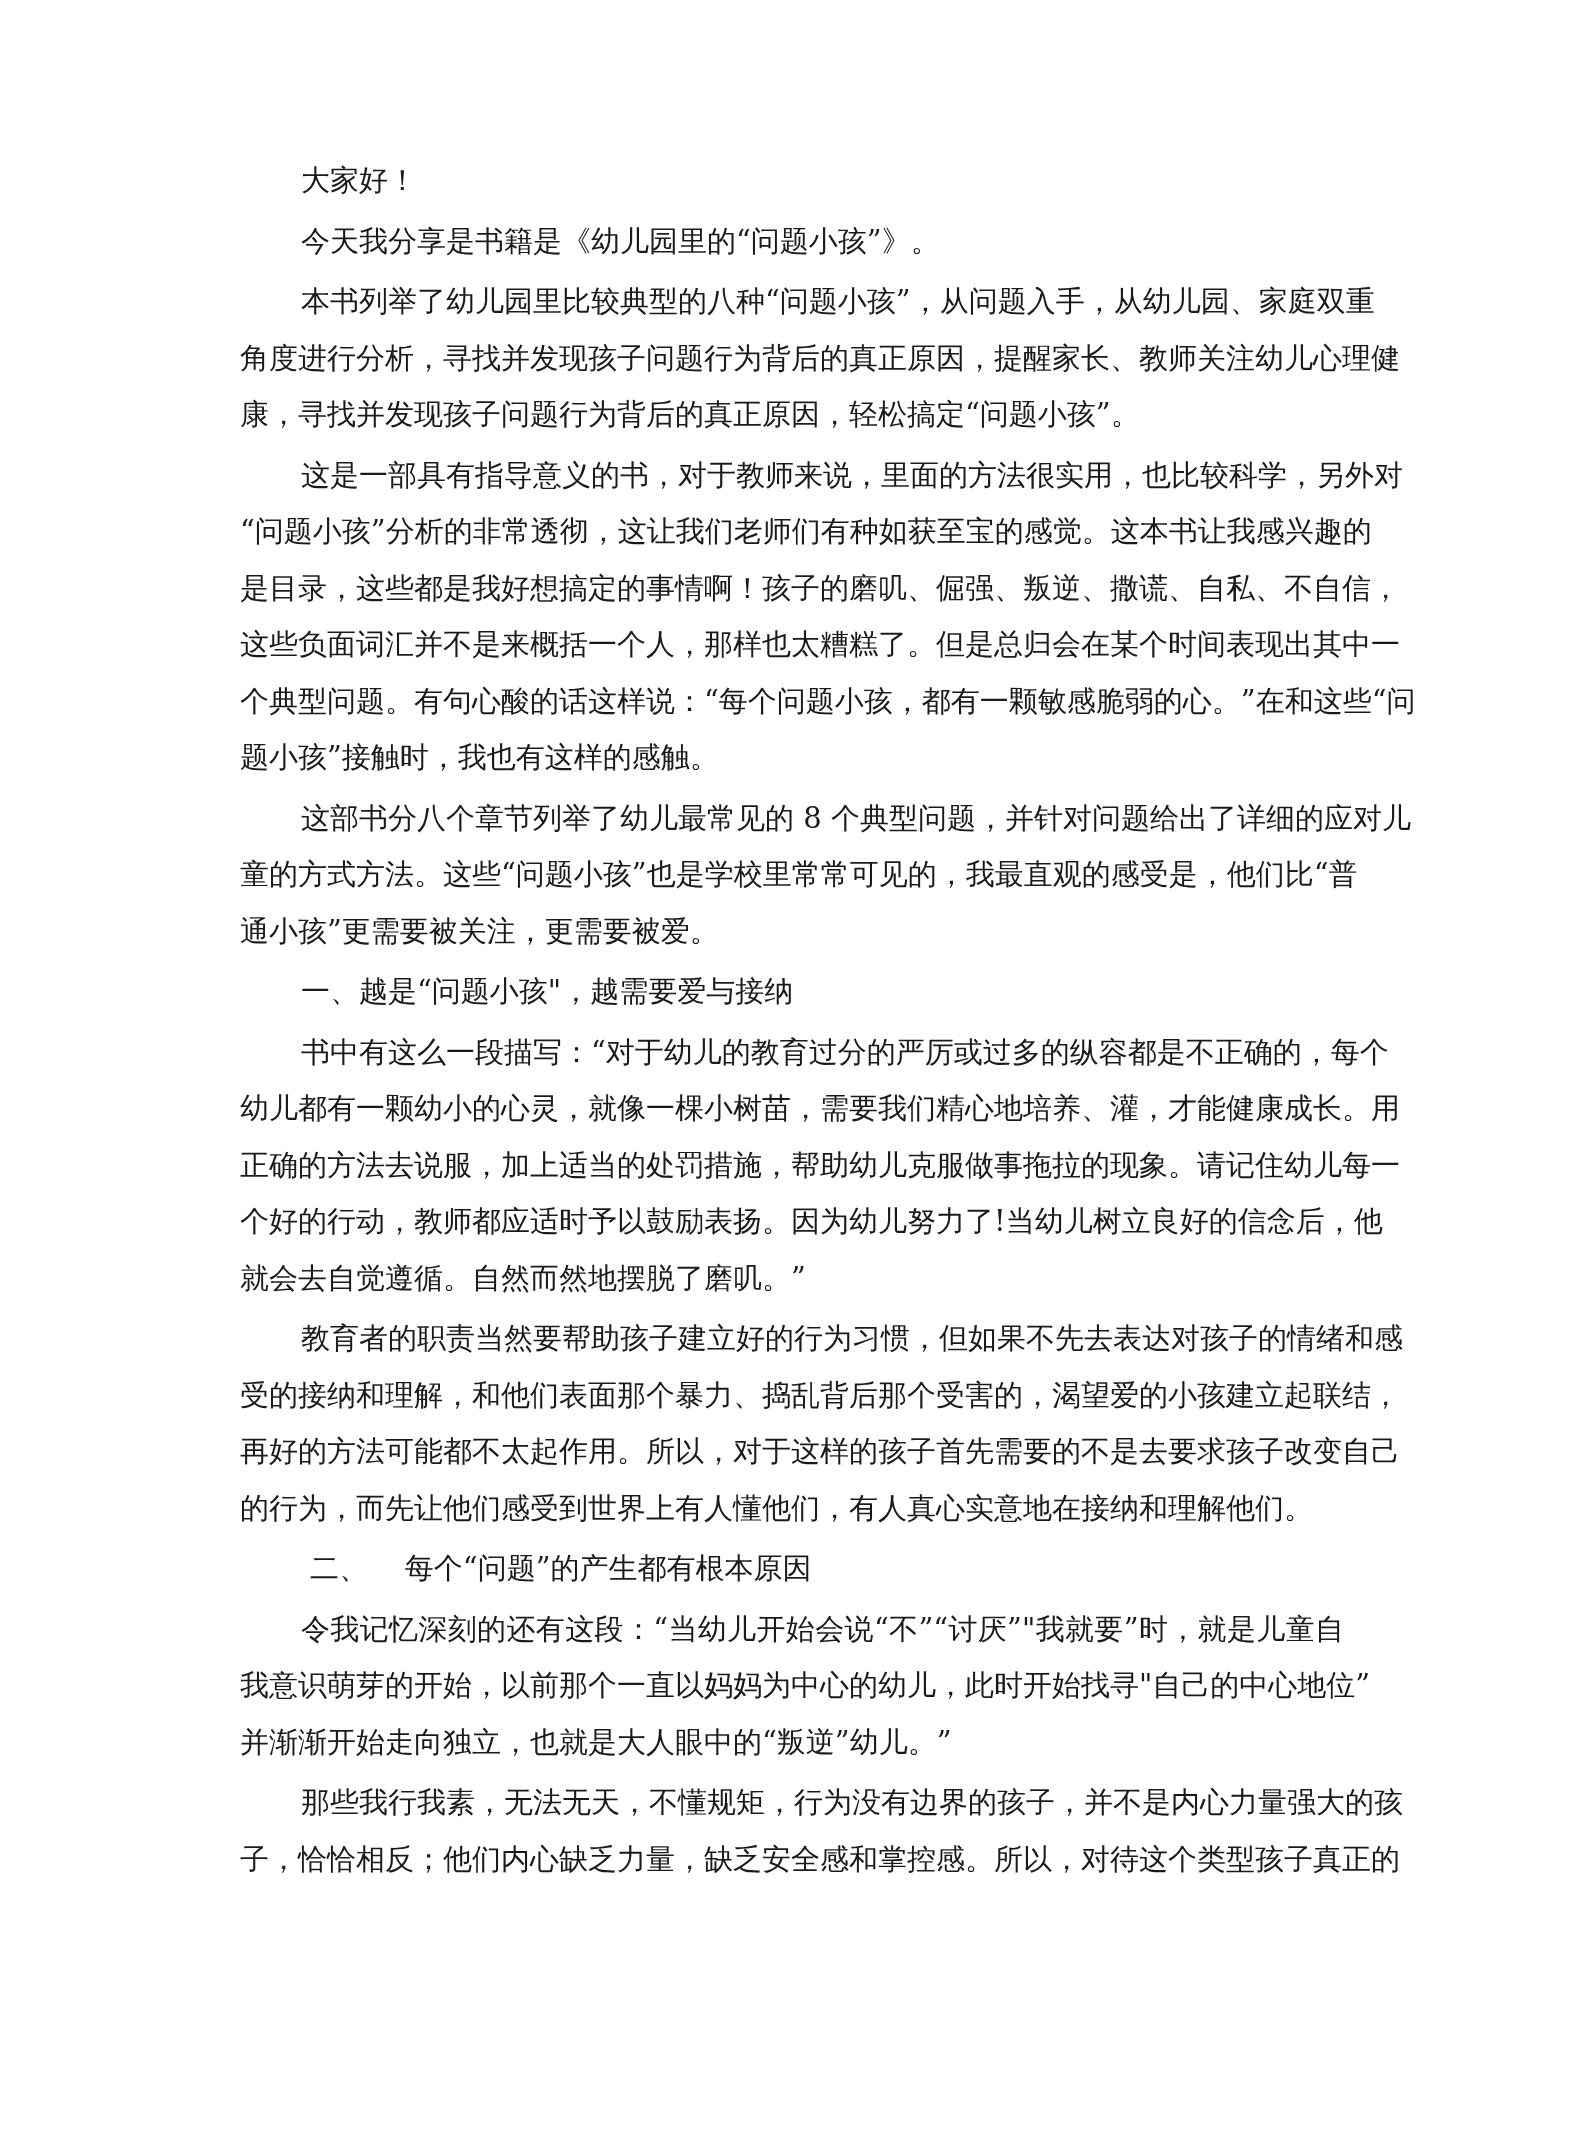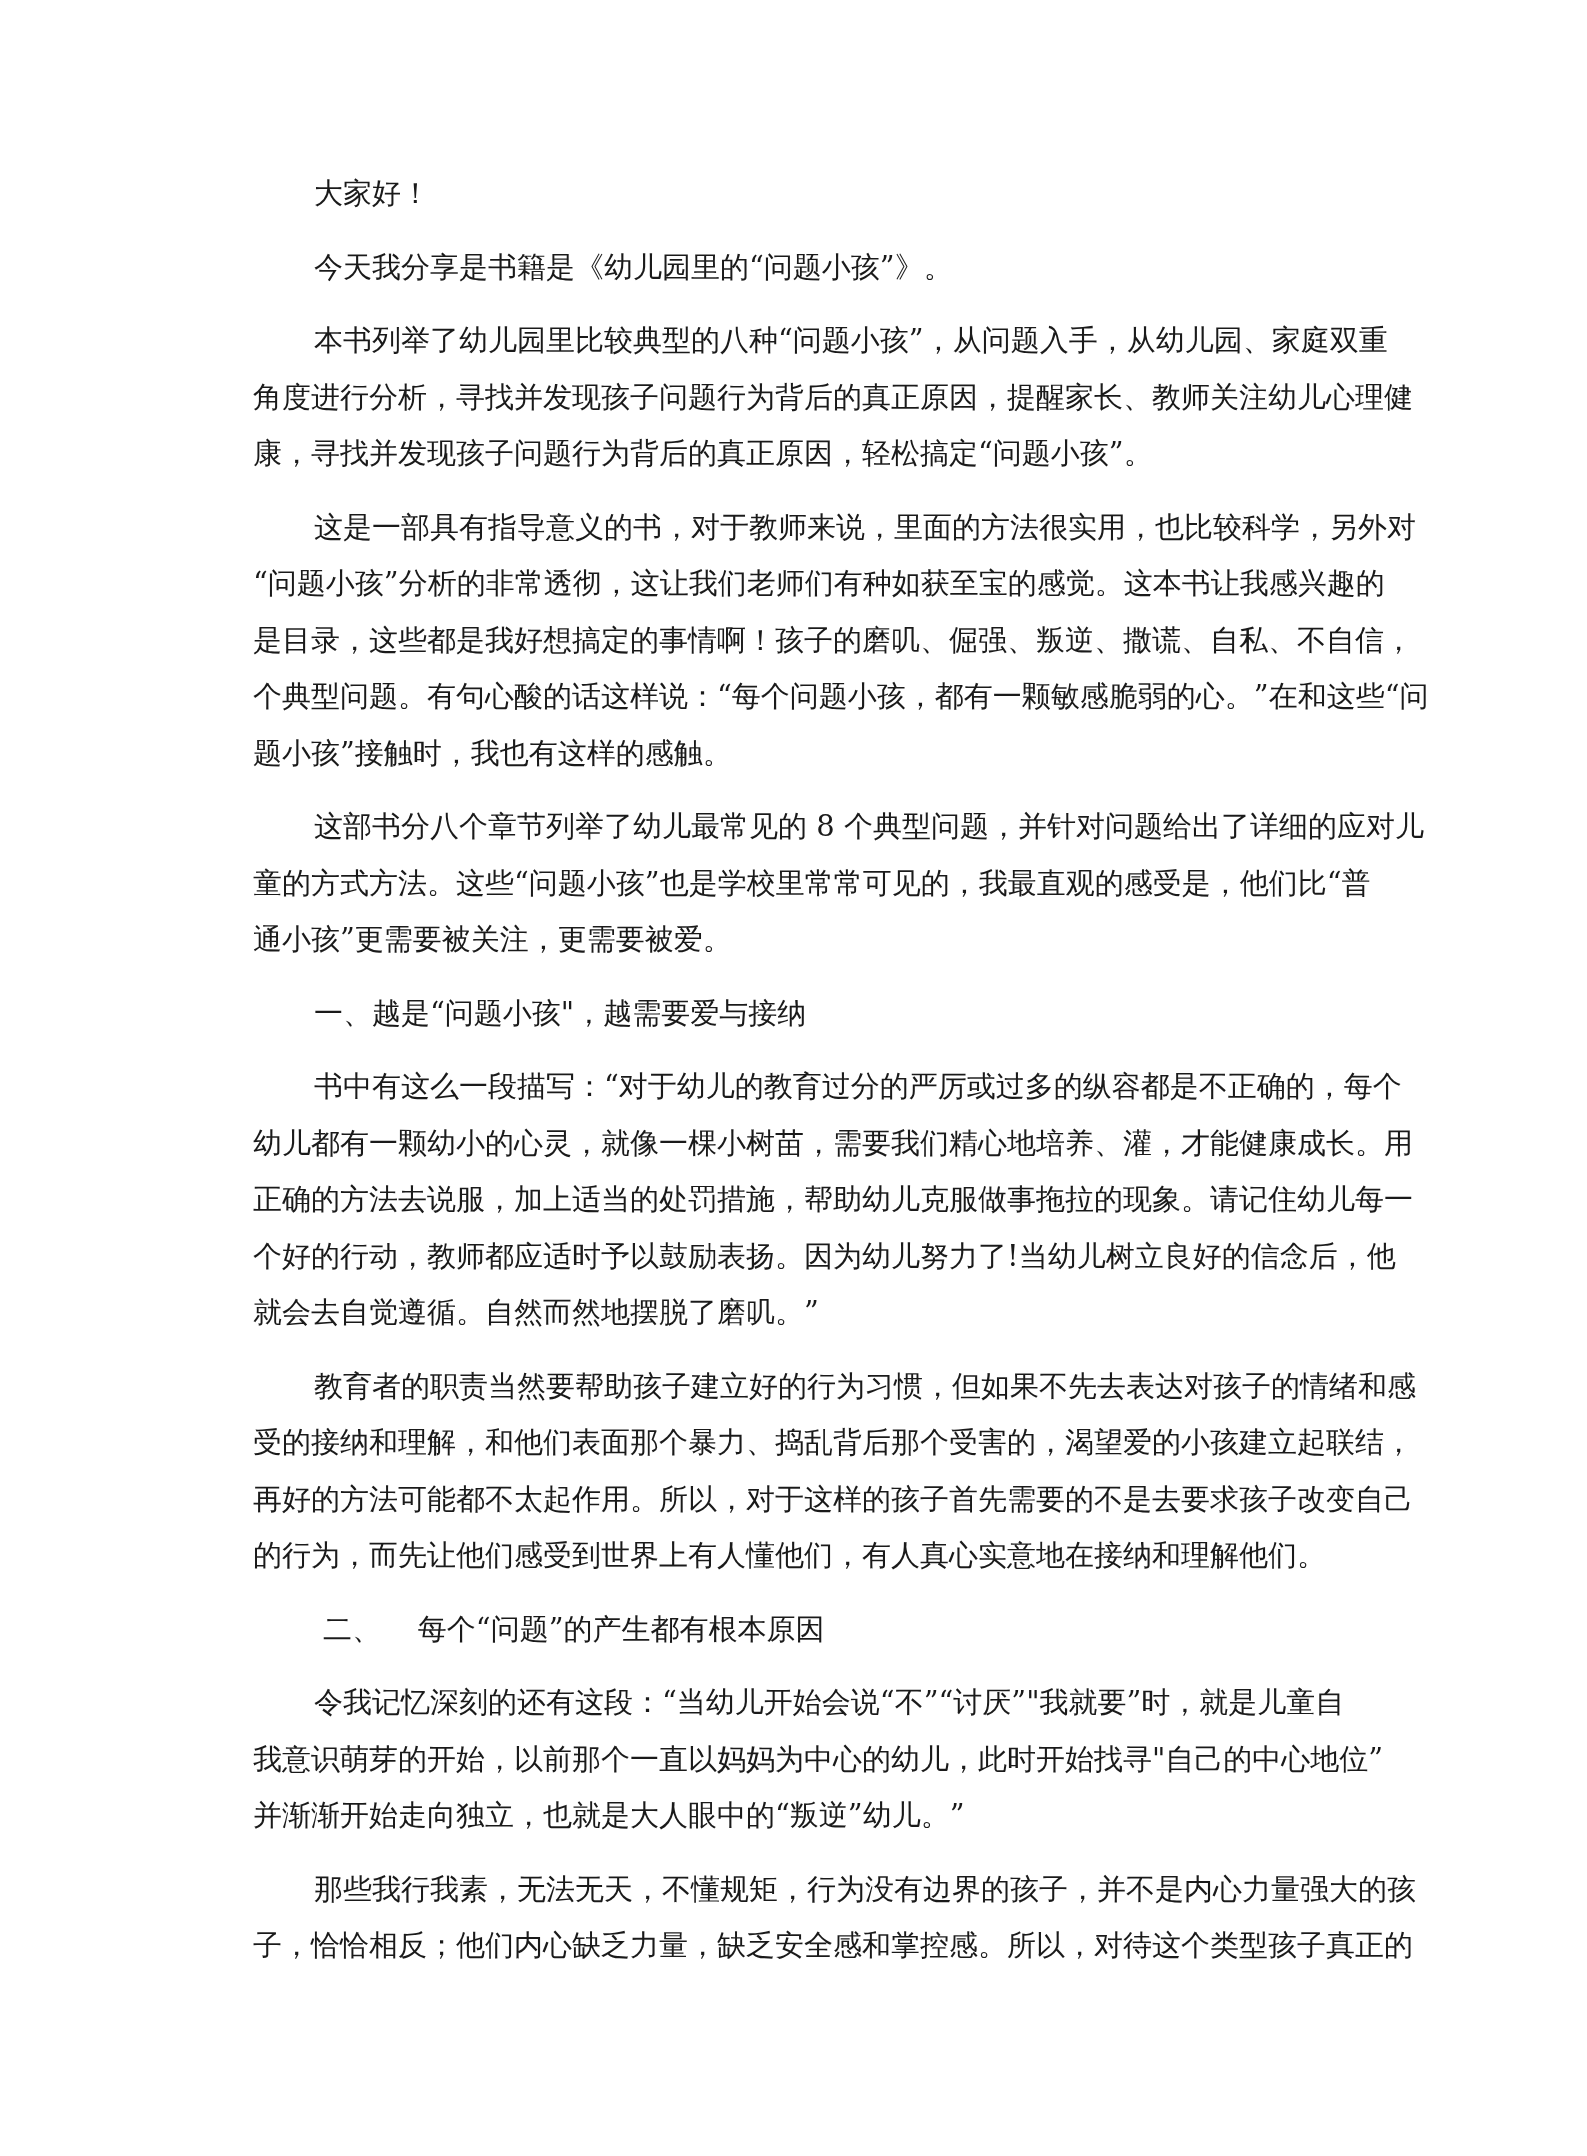--- a/index.html
+++ b/index.html
@@ -7,21 +7,21 @@
   .page {
     position: absolute;
     left: 236px;
     top: 148px;
     width: 1112px;
     font-family: "DejaVu Serif", "Liberation Serif", serif;
     font-size: 29px;
     color: #1a1a1a;
     line-height: 56.5px;
   }
-  .para { margin: 17px; padding: 0; }
+  .para { margin: 4px; padding: 0; }
   .line { display: block; white-space: nowrap; height: 56.5px; overflow: visible; }
   .line.justify { text-align: justify; text-align-last: justify; }
   .line.indent { padding-left: 61px; }
   .heading.h2 .line { padding-left: 70px; }
 </style>
 </head>
 <body>
 
 <div class="page">
 
@@ -36,20 +36,21 @@
   <div class="para">
     <span class="line indent justify">本书列举了幼儿园里比较典型的八种“问题小孩”，从问题入手，从幼儿园、家庭双重</span>
     <span class="line justify">角度进行分析，寻找并发现孩子问题行为背后的真正原因，提醒家长、教师关注幼儿心理健</span>
     <span class="line">康，寻找并发现孩子问题行为背后的真正原因，轻松搞定“问题小孩”。</span>
   </div>
 
   <div class="para">
     <span class="line indent justify">这是一部具有指导意义的书，对于教师来说，里面的方法很实用，也比较科学，另外对</span>
     <span class="line justify">“问题小孩”分析的非常透彻，这让我们老师们有种如获至宝的感觉。这本书让我感兴趣的</span>
     <span class="line justify">是目录，这些都是我好想搞定的事情啊！孩子的磨叽、倔强、叛逆、撒谎、自私、不自信，</span>
+    <span class="line justify">这些负面词汇并不是来概括一个人，那样也太糟糕了。但是总归会在某个时间表现出其中一</span>
     <span class="line justify">个典型问题。有句心酸的话这样说：“每个问题小孩，都有一颗敏感脆弱的心。”在和这些“问</span>
     <span class="line">题小孩”接触时，我也有这样的感触。</span>
   </div>
 
   <div class="para">
     <span class="line indent justify">这部书分八个章节列举了幼儿最常见的 8 个典型问题，并针对问题给出了详细的应对儿</span>
     <span class="line justify">童的方式方法。这些“问题小孩”也是学校里常常可见的，我最直观的感受是，他们比“普</span>
     <span class="line">通小孩”更需要被关注，更需要被爱。</span>
   </div>
 

